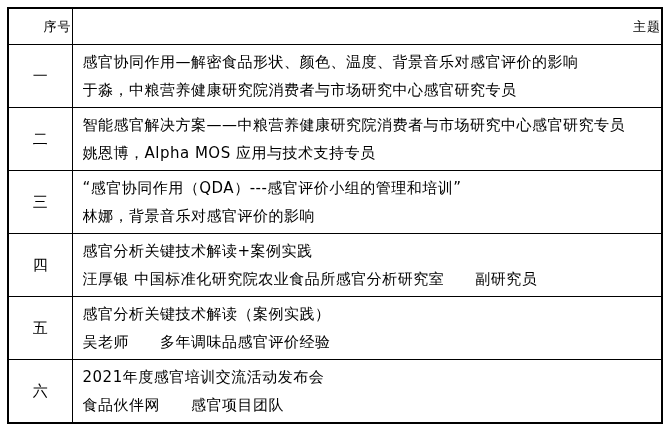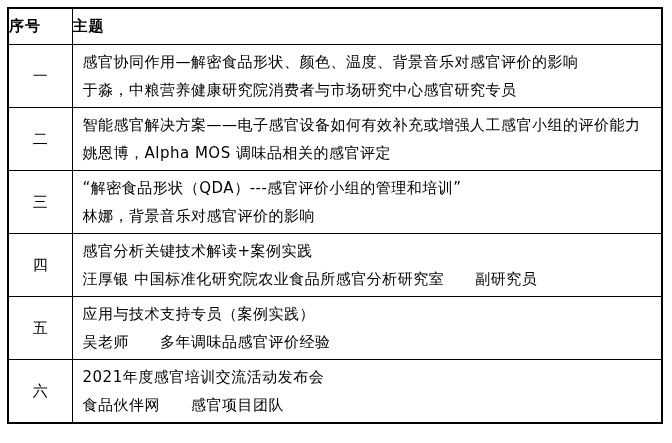--- a/index.html
+++ b/index.html
@@ -28,23 +28,23 @@
     border: 2px solid #000000;
     background: #ffffff;
   }
   col.col-num { width: 64px; }
   th, td {
     border: 1px solid #000000;
     padding: 0;
   }
   thead th {
     height: 35px;
-    font-weight: bold;
-    font-size: 15px;
-    text-align: left;
+    font-weight: normal;
+    font-size: 13px;
+    text-align: right;
     vertical-align: middle;
     letter-spacing: 1px;
   }
   td.num-cell {
     text-align: center;
     vertical-align: middle;
     font-size: 15px;
     height: 62px;
   }
   td.topic-cell {
@@ -83,51 +83,51 @@
       <div class="topic-title">感官协同作用—解密食品形状、颜色、温度、背景音乐对感官评价的影响</div>
       <div class="topic-speaker">于淼，中粮营养健康研究院消费者与市场研究中心感官研究专员</div>
     </td>
   </tr>
 
   <tr>
     <td class="num-cell">
       <span>二</span>
     </td>
     <td class="topic-cell">
-      <div class="topic-title">智能感官解决方案——电子感官设备如何有效补充或增强人工感官小组的评价能力</div>
-      <div class="topic-speaker">姚恩博，Alpha MOS 调味品相关的感官评定</div>
+      <div class="topic-title">智能感官解决方案——中粮营养健康研究院消费者与市场研究中心感官研究专员</div>
+      <div class="topic-speaker">姚恩博，Alpha MOS 应用与技术支持专员</div>
     </td>
   </tr>
 
   <tr>
     <td class="num-cell">
       <span>三</span>
     </td>
     <td class="topic-cell">
-      <div class="topic-title">“解密食品形状（QDA）---感官评价小组的管理和培训”</div>
+      <div class="topic-title">“感官协同作用（QDA）---感官评价小组的管理和培训”</div>
       <div class="topic-speaker">林娜，背景音乐对感官评价的影响</div>
     </td>
   </tr>
 
   <tr>
     <td class="num-cell">
       <span>四</span>
     </td>
     <td class="topic-cell">
       <div class="topic-title">感官分析关键技术解读+案例实践</div>
       <div class="topic-speaker">汪厚银 中国标准化研究院农业食品所感官分析研究室　　副研究员</div>
     </td>
   </tr>
 
   <tr>
     <td class="num-cell">
       <span>五</span>
     </td>
     <td class="topic-cell">
-      <div class="topic-title">应用与技术支持专员（案例实践）</div>
+      <div class="topic-title">感官分析关键技术解读（案例实践）</div>
       <div class="topic-speaker">吴老师　　多年调味品感官评价经验</div>
     </td>
   </tr>
 
   <tr>
     <td class="num-cell">
       <span>六</span>
     </td>
     <td class="topic-cell">
       <div class="topic-title">2021年度感官培训交流活动发布会</div>

